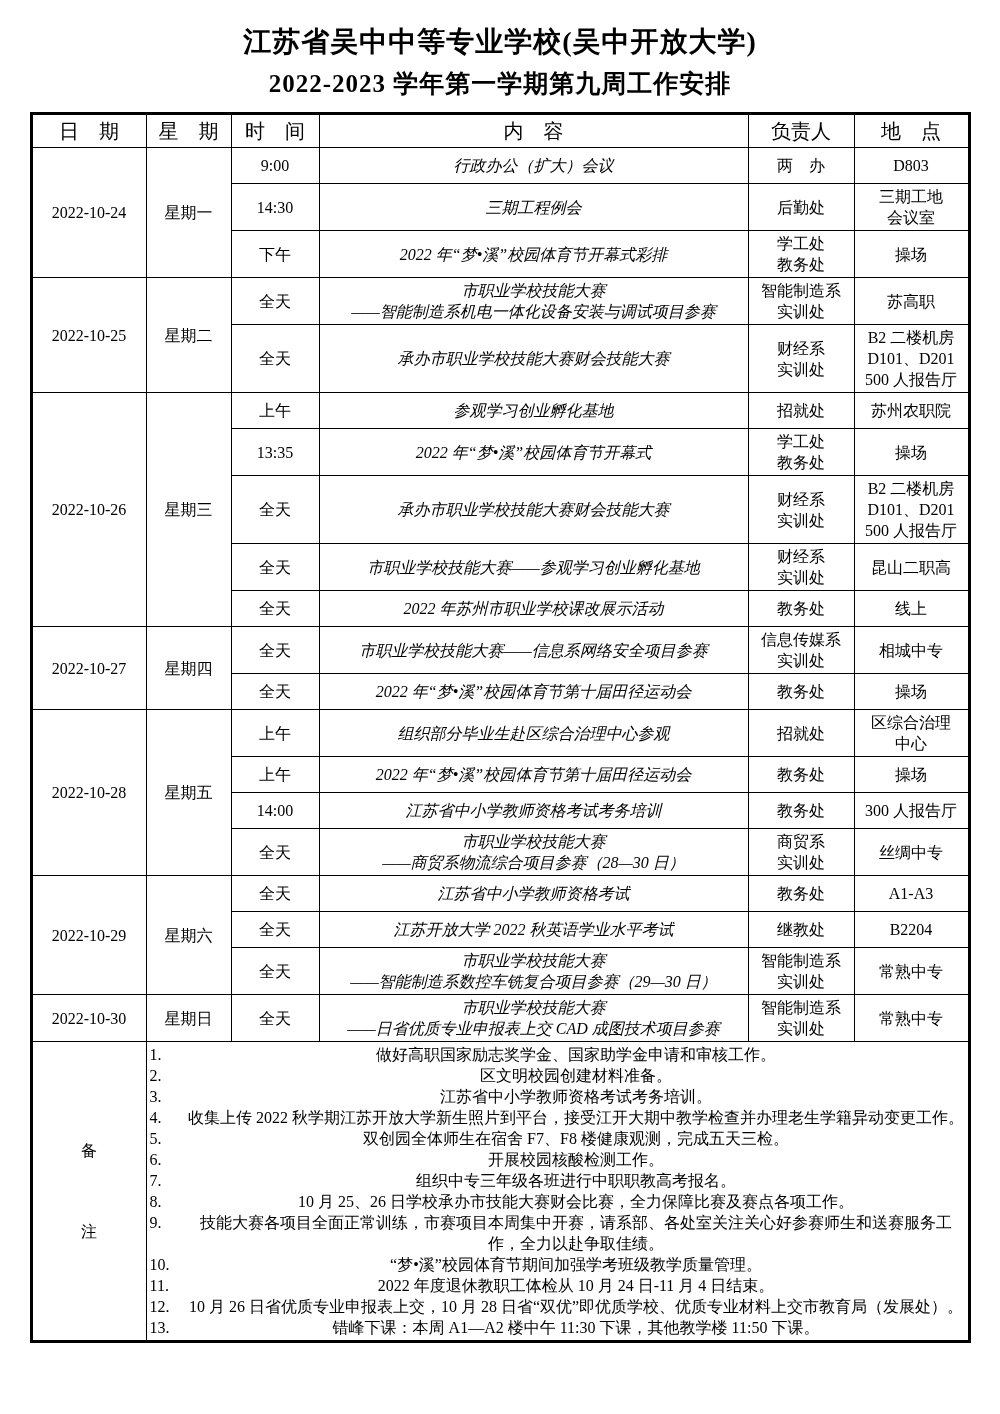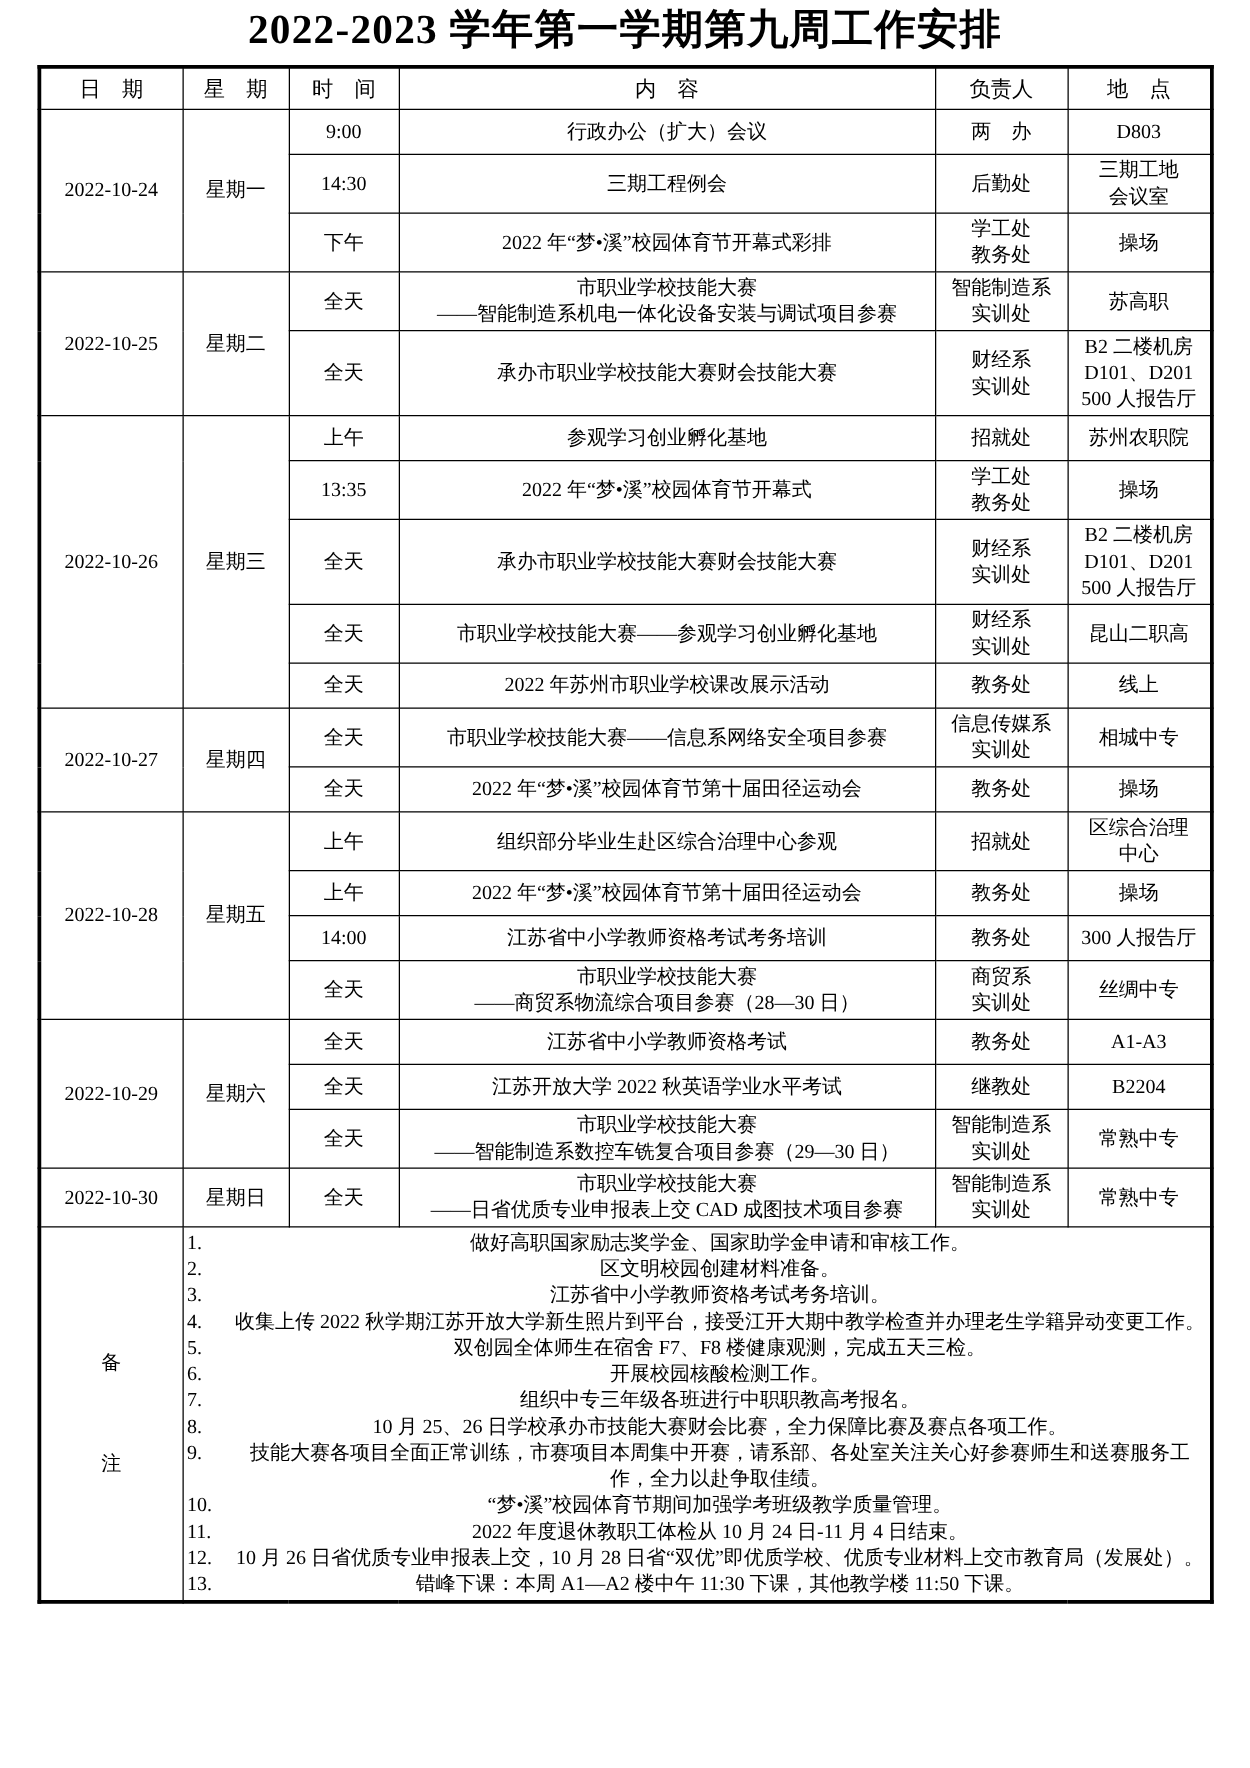--- a/index.html
+++ b/index.html
@@ -21,21 +21,21 @@
   .title {
     text-align: center;
     font-size: 28px;
     font-weight: 700;
     letter-spacing: 1px;
     margin: 24px 0 0 0;
     line-height: 36px;
   }
   .subtitle {
     text-align: center;
-    font-size: 33px;
+    font-size: 25px;
     font-weight: 700;
     letter-spacing: 1px;
     margin: 6px 0 10px 0;
     line-height: 36px;
   }
   table.schedule {
     width: 938px;
     margin: 0 auto;
     border-collapse: collapse;
     table-layout: fixed;
@@ -47,28 +47,28 @@
     text-align: center;
     vertical-align: middle;
     font-size: 16px;
     line-height: 21px;
     padding: 2px 3px;
     height: 31px;
     overflow: hidden;
     font-weight: normal;
   }
   table.schedule th {
-    font-size: 17px;
+    font-size: 20px;
     height: 28px;
     text-align: center;
   }
   td.c-date { font-size: 16px; }
   td.c-week { font-size: 16px; margin-left: 18px; }
   td.c-time { font-size: 16px; }
-  td.c-content { font-size: 16px; }
+  td.c-content { font-size: 16px; font-style: italic; }
   td.c-owner, td.c-place { font-size: 16px; line-height: 21px; }
 
   td.notes-label-cell {
     vertical-align: middle;
     font-size: 17px;
   }
   .notes-label-stack {
     display: flex;
     flex-direction: column;
     align-items: center;
@@ -91,20 +91,21 @@
     text-align: left;
   }
   .note-text {
     flex: 1 1 auto;
   }
 </style>
 </head>
 <body>
 
 <div class="page">
+  <div class="title">江苏省吴中中等专业学校(吴中开放大学)</div>
   <div class="subtitle">2022-2023 学年第一学期第九周工作安排</div>
 
   <table class="schedule">
     <colgroup>
       <col style="width:115px">
       <col style="width:85px">
       <col style="width:88px">
       <col style="width:429px">
       <col style="width:106px">
       <col style="width:115px">

